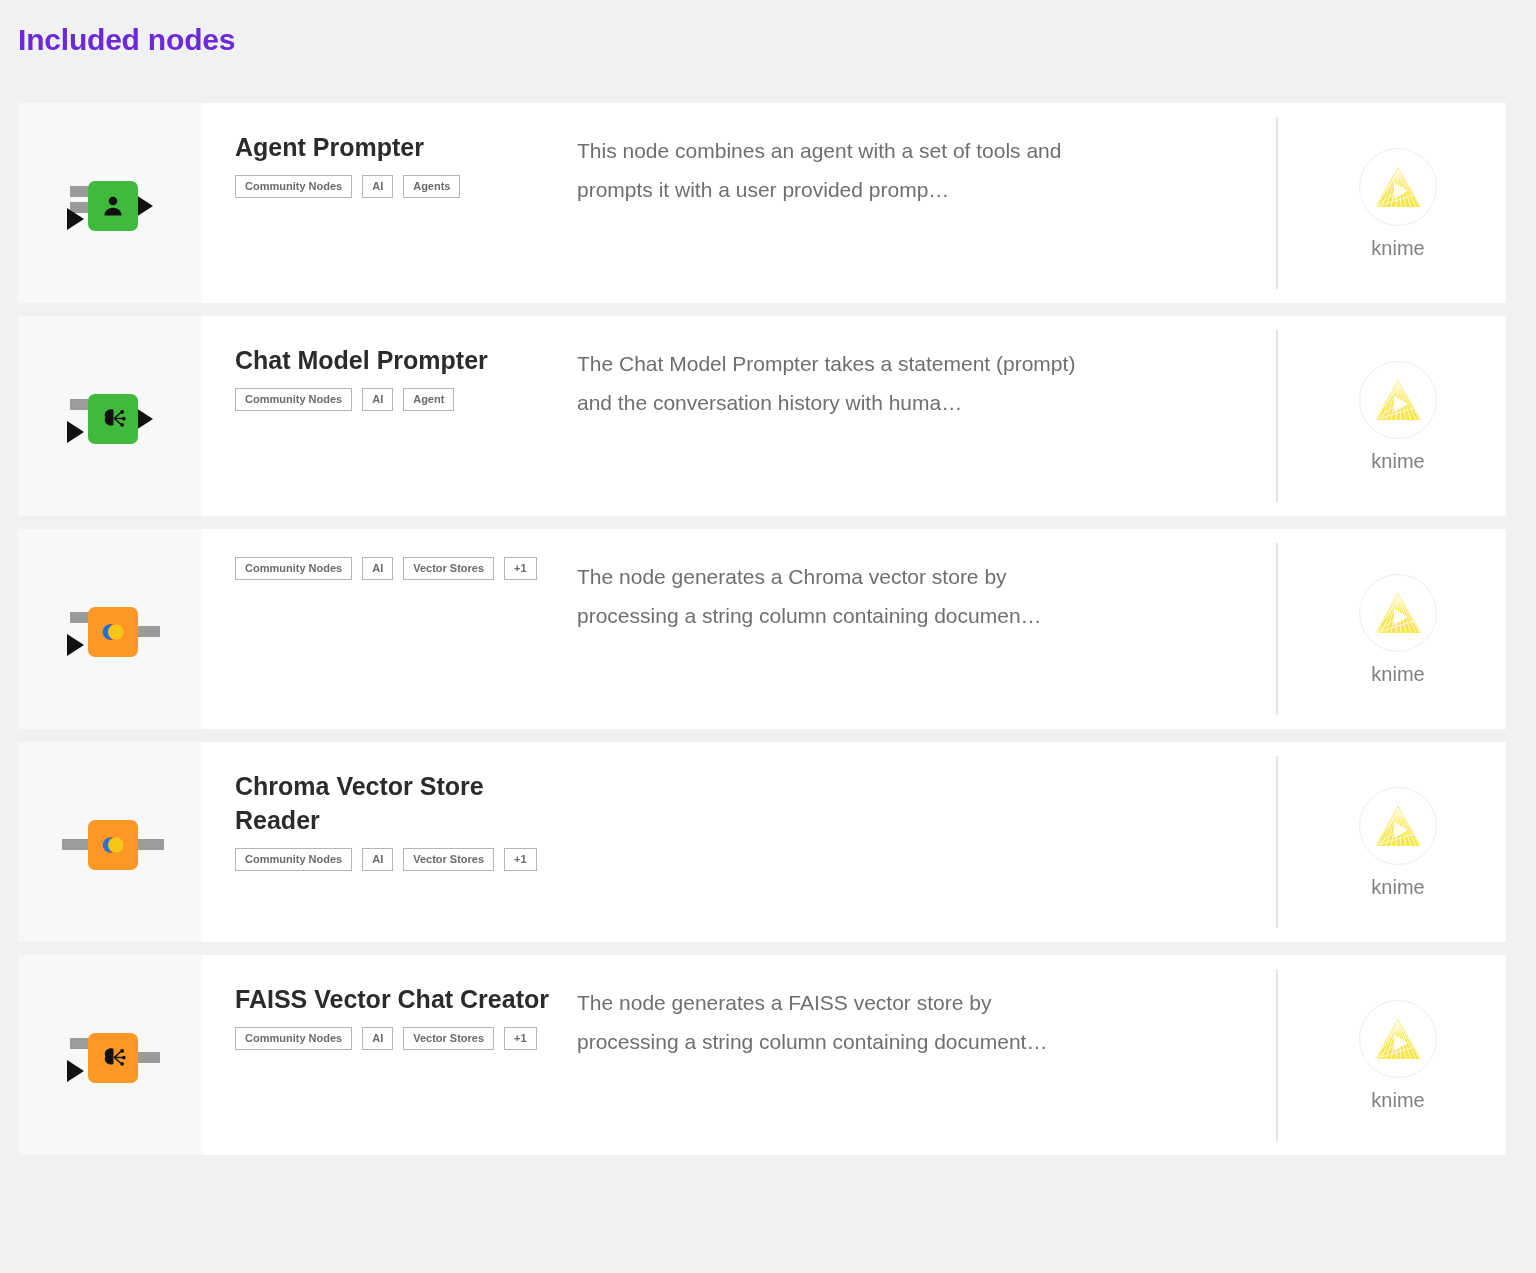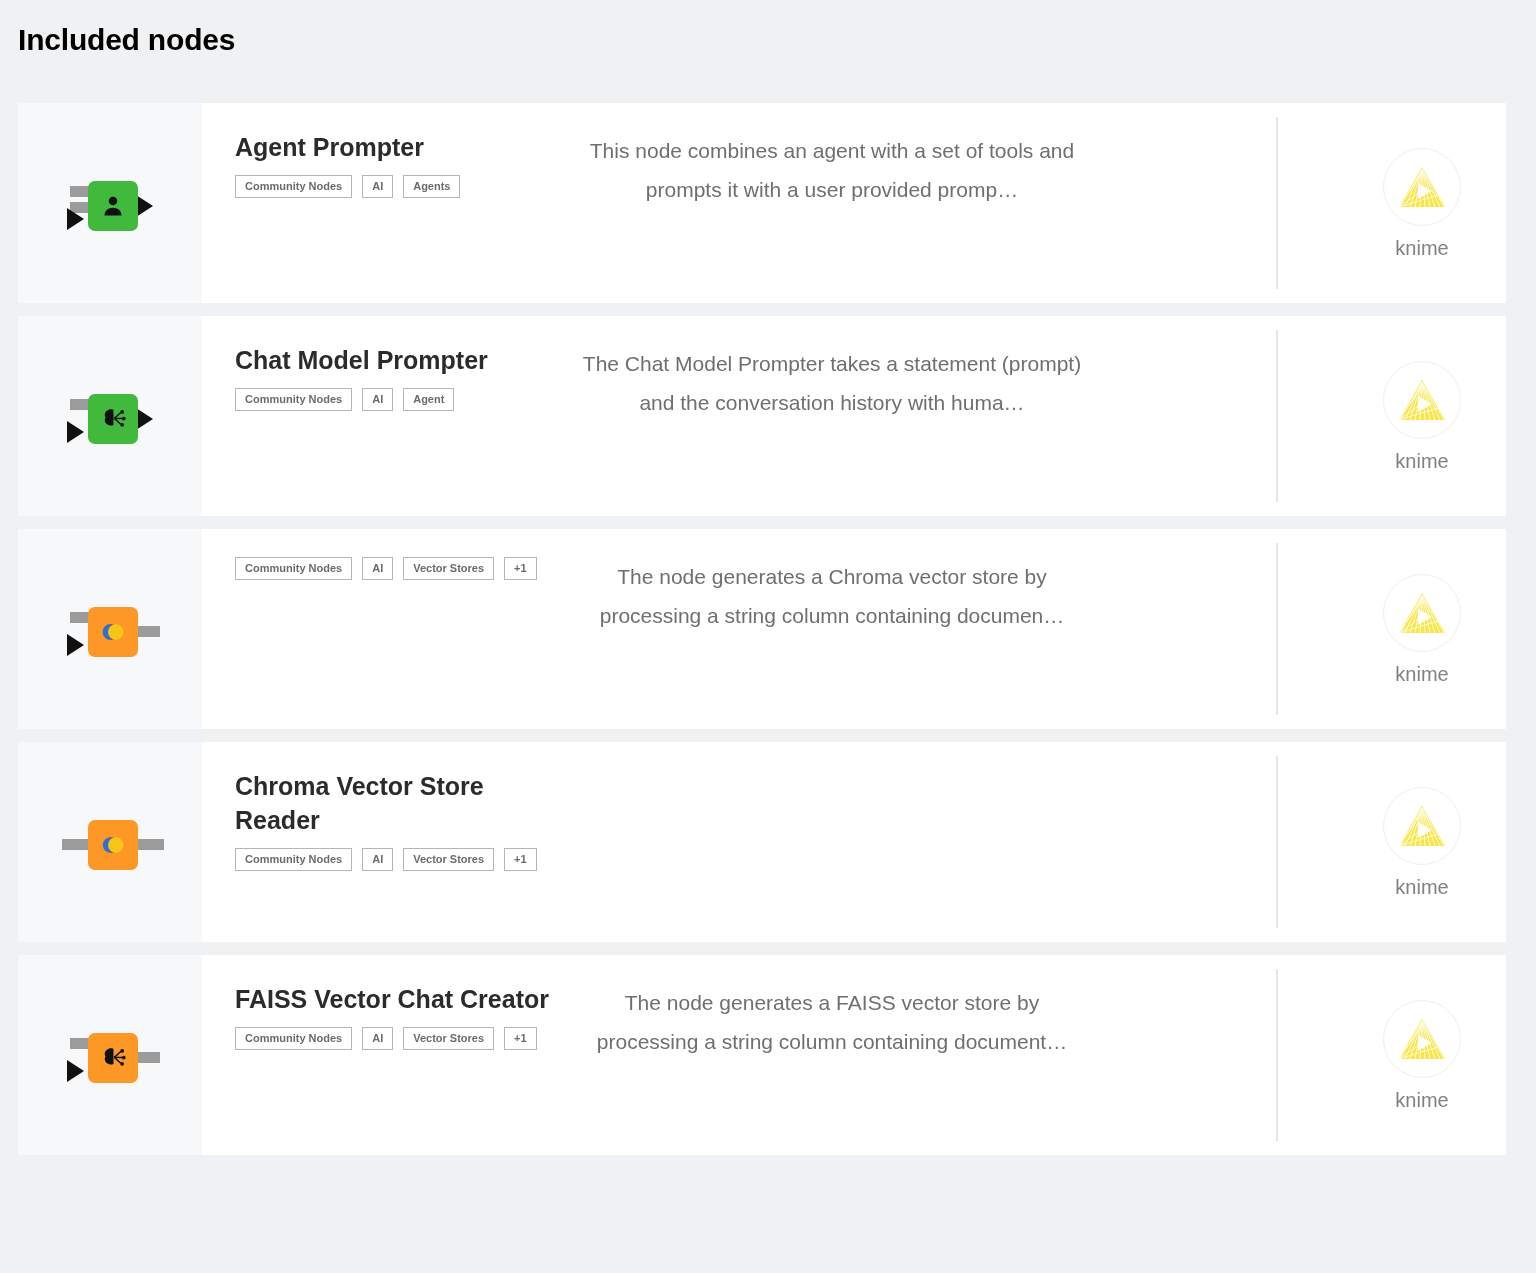--- a/index.html
+++ b/index.html
@@ -11,21 +11,21 @@
     width: 1536px;
     height: 1273px;
     background: #eff1f3;
     font-family: "Liberation Sans", sans-serif;
     overflow: hidden;
   }
 
   .page-title {
     font-size: 30px;
     font-weight: bold;
-    color: #000000;
+    color: #6d28d9;
     letter-spacing: -0.2px;
     padding: 22px 0 0 18px;
     margin: 0;
     line-height: 1.2;
   }
 
   .node-list {
     margin-top: 45px;
     padding: 0 30px 0 18px;
     display: flex;
@@ -140,21 +140,20 @@
     line-height: 1.1;
     background: #fff;
     white-space: nowrap;
   }
 
   .desc-col {
     flex: 1;
     padding-left: 0px;
     padding-right: 20px;
     max-width: 530px;
-    text-align: center;
   }
 
   .node-desc {
     font-size: 21px;
     color: #6f6f6f;
     line-height: 1.88;
     margin: 0;
     font-weight: normal;
   }
 
@@ -162,21 +161,21 @@
     position: absolute;
     left: 1074px;
     top: 14px;
     bottom: 14px;
     width: 2px;
     background: #e3e5e7;
   }
 
   .owner-col {
     position: absolute;
-    right: 8px;
+    right: 32px;
     top: 50%;
     transform: translateY(-50%);
     width: 152px;
     display: flex;
     flex-direction: column;
     align-items: center;
     gap: 12px;
     justify-content: flex-end;
   }
 

